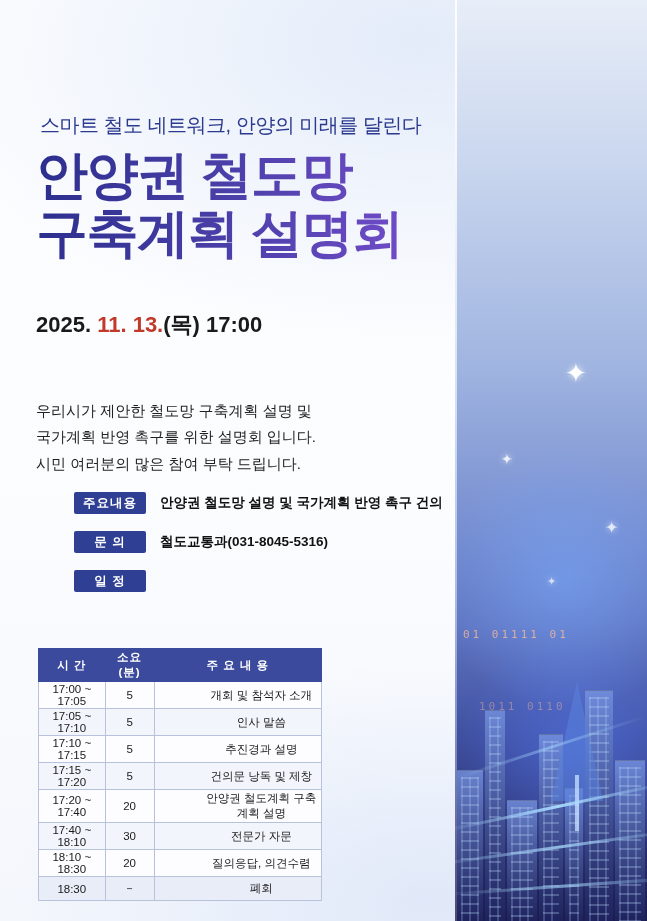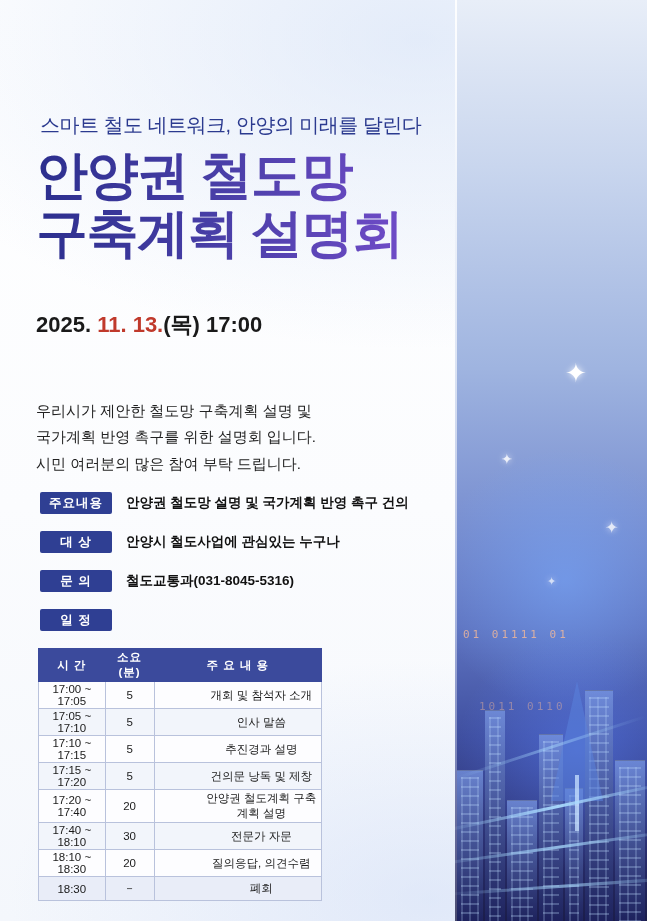--- a/index.html
+++ b/index.html
@@ -205,20 +205,21 @@
     background: #2f3f93;
     color: #ffffff;
     font-size: 12.5px;
     font-weight: bold;
     display: flex;
     align-items: center;
     justify-content: center;
     border-radius: 2px;
     letter-spacing: 1px;
     flex: none;
+    margin-left: 34px;
   }
   .ltext {
     margin-left: 14px;
     font-size: 13.5px;
     color: #111;
     font-weight: bold;
   }
 
   
   .sched {
@@ -310,24 +311,20 @@
       <div>국가계획 반영 촉구를 위한 설명회 입니다.</div>
       <div>시민 여러분의 많은 참여 부탁 드립니다.</div>
     </div>
 
     <div class="label-rows">
       <div class="lrow">
         <div class="ltag">주요내용</div>
         <div class="ltext">안양권 철도망 설명 및 국가계획 반영 촉구 건의</div>
       </div>
       <div class="lrow">
-        <div class="ltag">대    상</div>
-        <div class="ltext">안양시 철도사업에 관심있는 누구나</div>
-      </div>
-      <div class="lrow">
         <div class="ltag">문    의</div>
         <div class="ltext">철도교통과(031-8045-5316)</div>
       </div>
       <div class="lrow">
         <div class="ltag">일    정</div>
         <div class="ltext"></div>
       </div>
     </div>
 
     <table class="sched">

